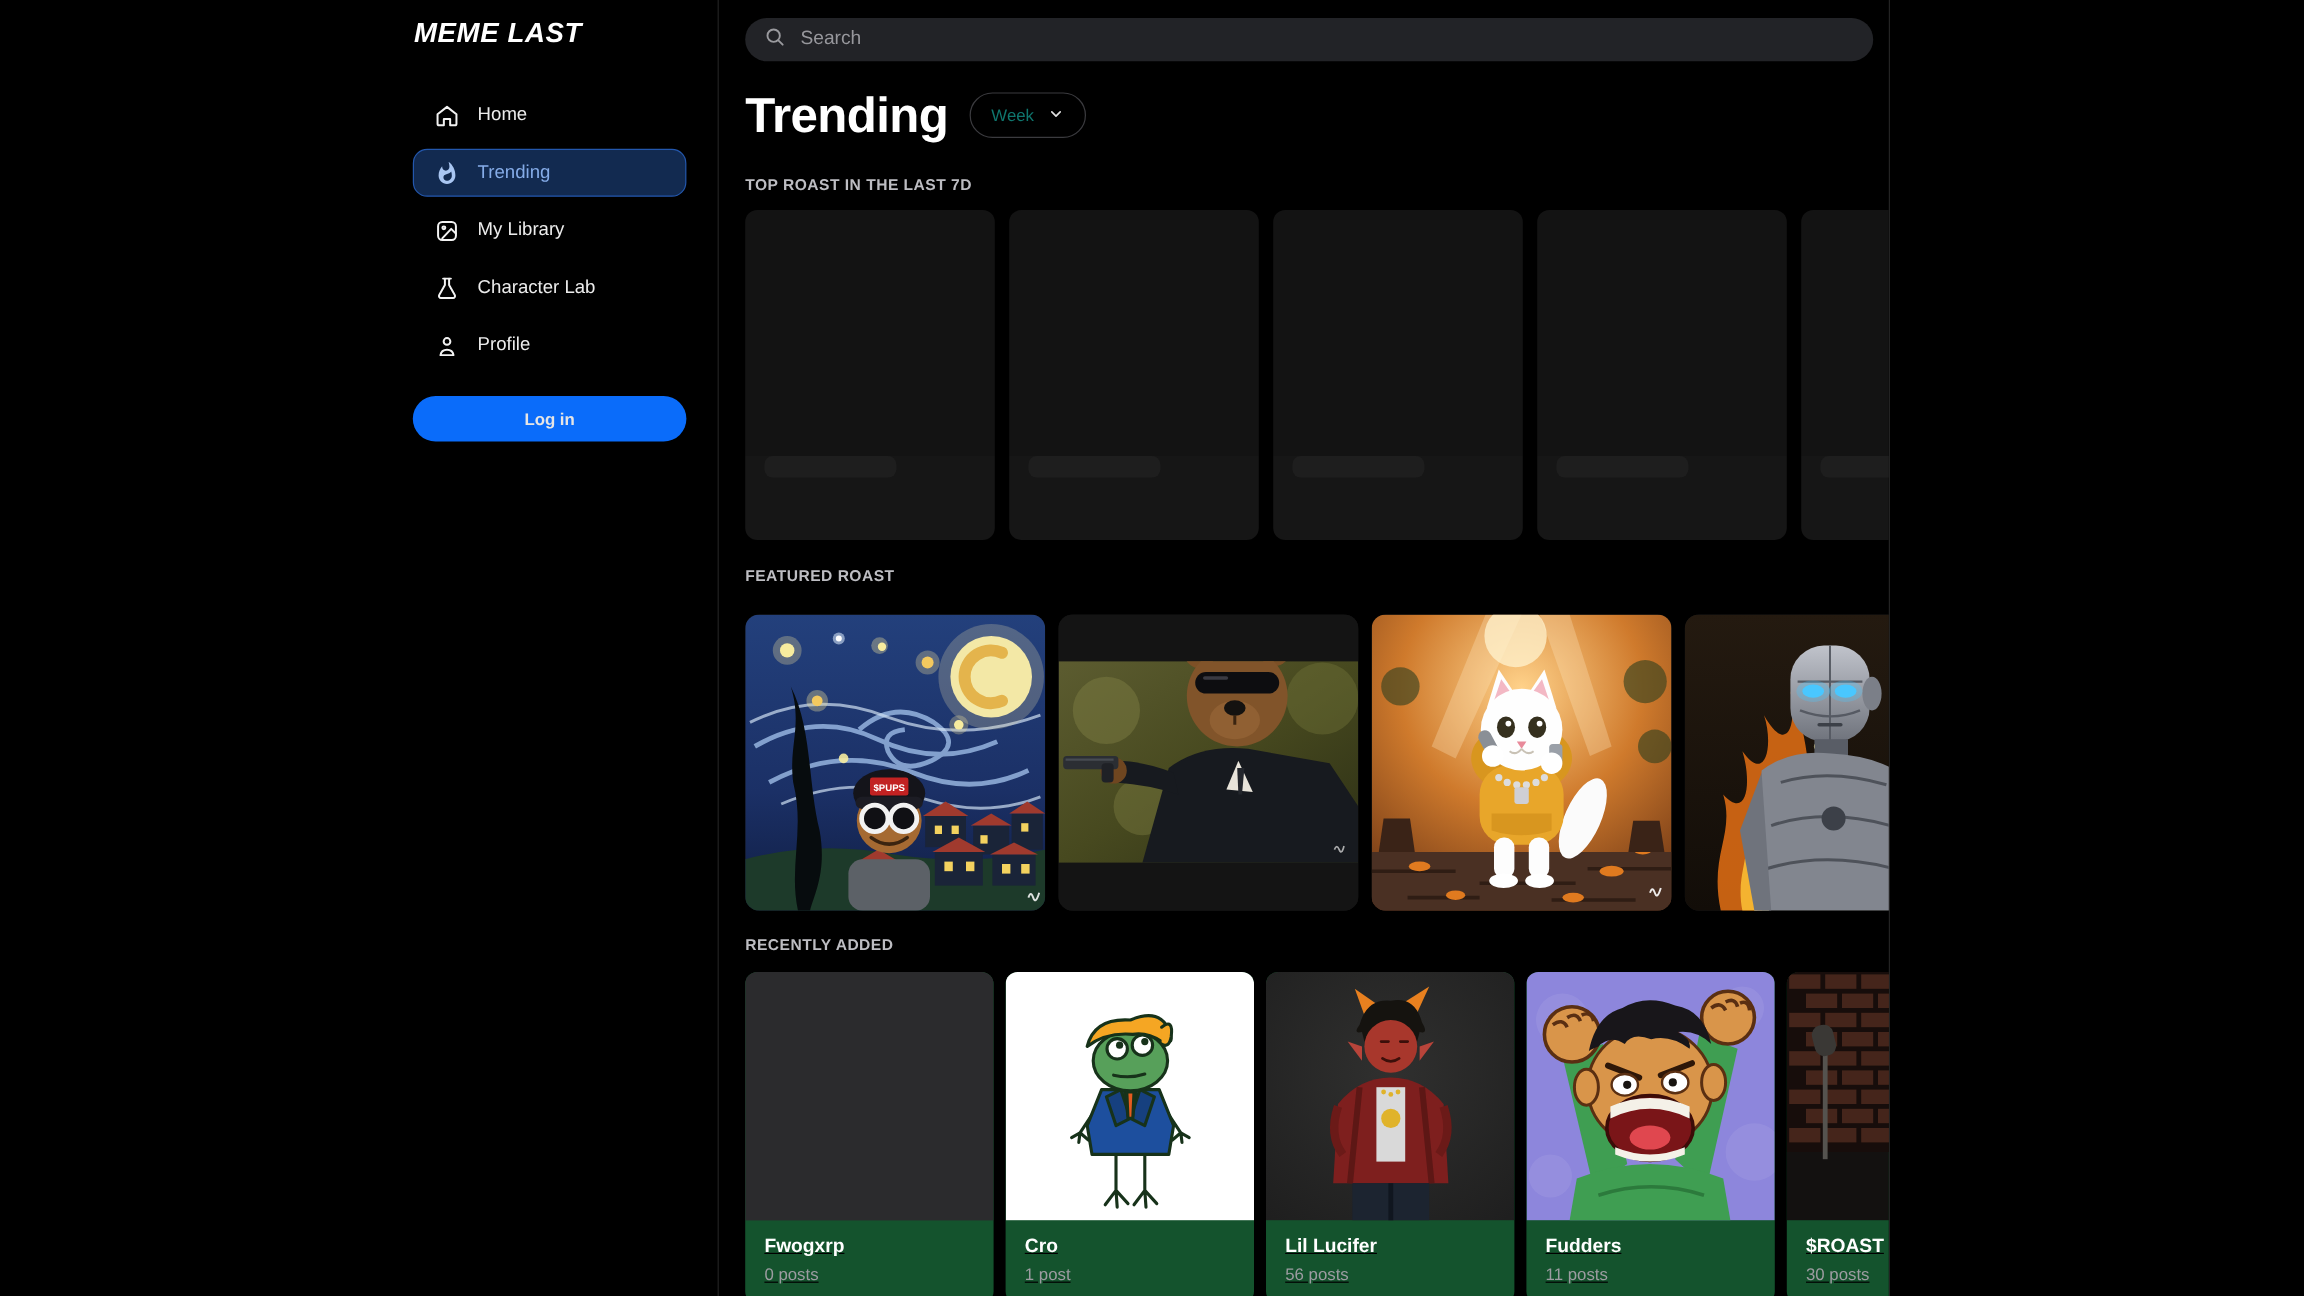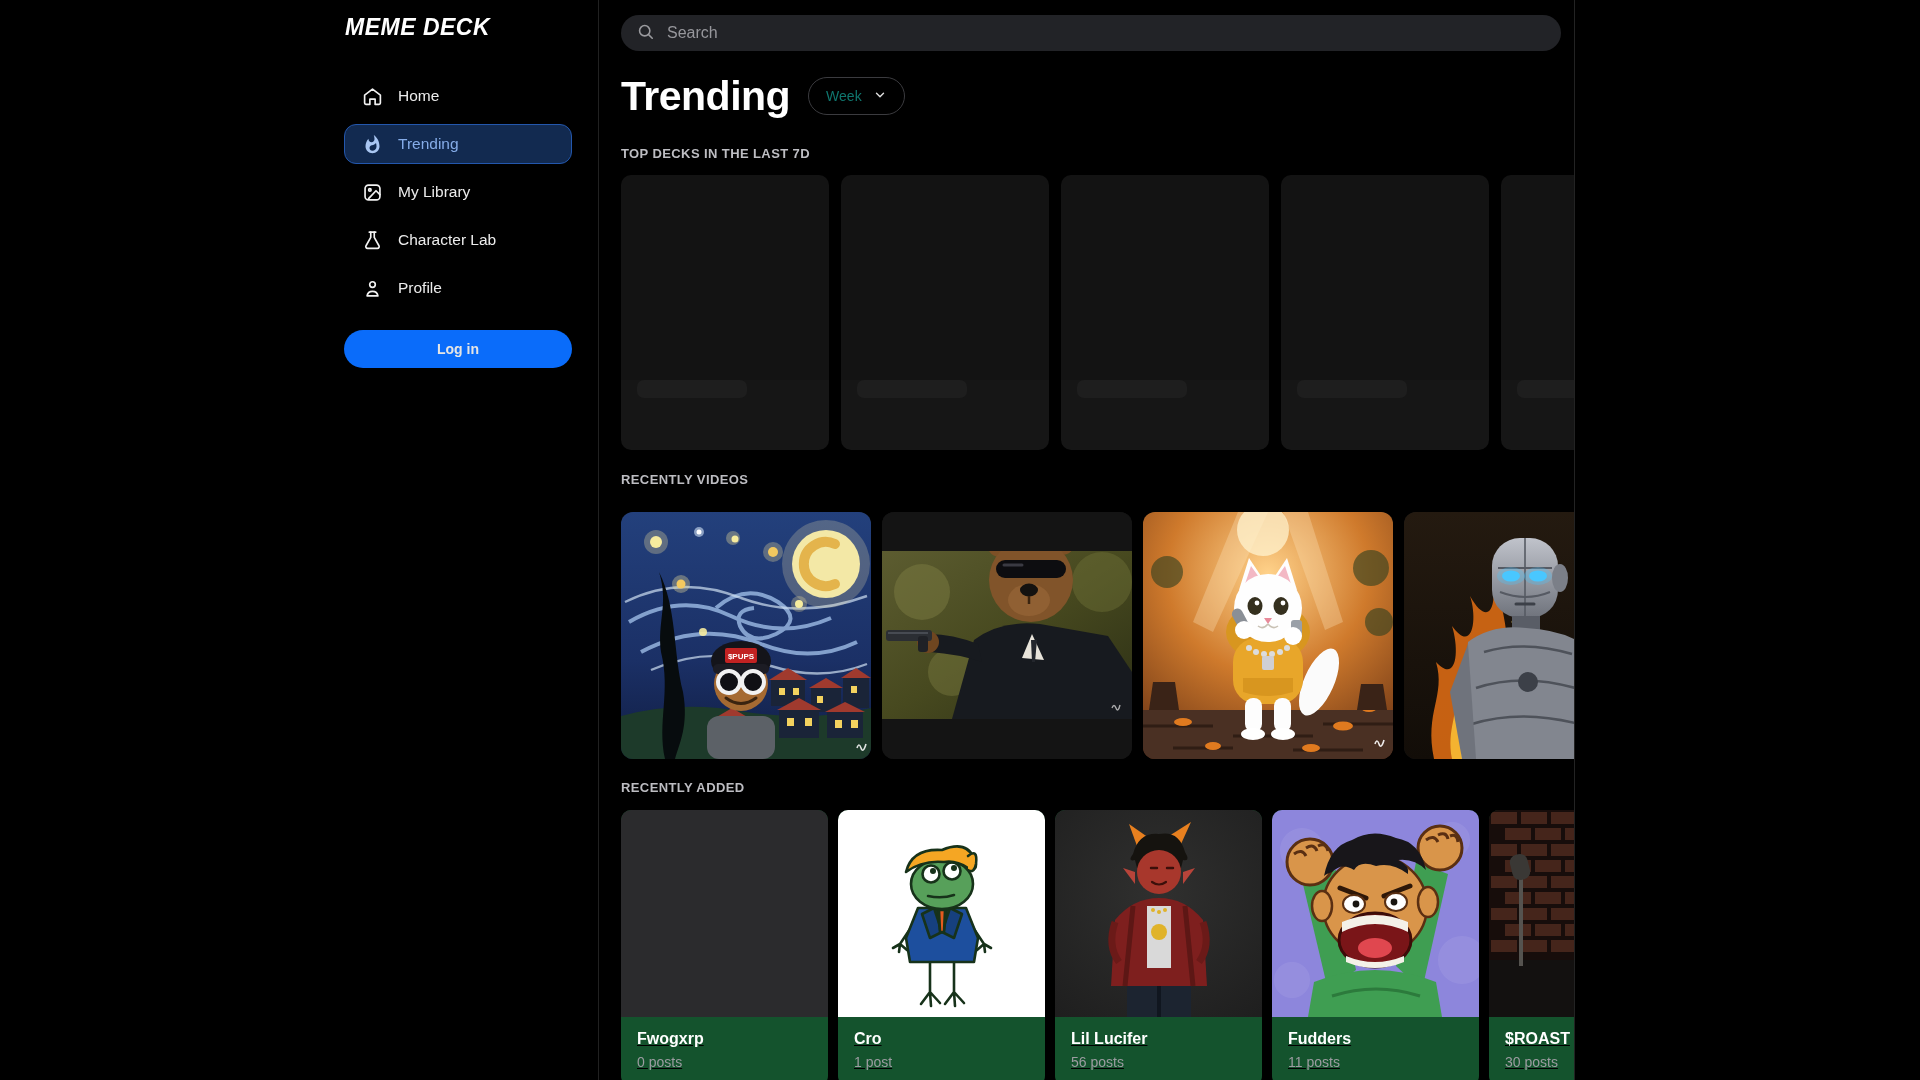--- a/index.html
+++ b/index.html
@@ -73,21 +73,21 @@
   .char-posts { margin-top:6px; color:#9c9ca1; font-size:14px; }
   .fade-text { -webkit-mask-image:linear-gradient(90deg,#000 62%,transparent 96%);
                mask-image:linear-gradient(90deg,#000 62%,transparent 96%); }
 </style>
 </head>
 <body>
 
 <div class="stage">
 
   <div class="sidebar">
-    <div class="logo">MEME DECK</div>
+    <div class="logo">MEME LAST</div>
 
     <div class="nav">
       <div class="nav-item">
         <span class="nicon">
           <svg viewBox="0 0 24 24" width="21" height="21" fill="none" stroke="currentColor" stroke-width="1.9" stroke-linecap="round" stroke-linejoin="round">
               <path d="M3 10.5 12 3.5l9 7v9a1.5 1.5 0 0 1-1.5 1.5H15v-6H9v6H4.5A1.5 1.5 0 0 1 3 19.5z"></path>
             </svg>
         </span>
         <span>Home</span>
       </div>
@@ -153,21 +153,21 @@
       <button class="period-pill">
         <span>Week</span>
         <span>
           <svg viewBox="0 0 24 24" width="14" height="14" fill="none" stroke="currentColor" stroke-width="2.4" stroke-linecap="round" stroke-linejoin="round">
               <path d="m6 9 6 6 6-6"></path>
             </svg>
         </span>
       </button>
     </div>
 
-    <div class="section-label lbl-decks">TOP DECKS IN THE LAST 7D</div>
+    <div class="section-label lbl-decks">TOP ROAST IN THE LAST 7D</div>
     <div class="row decks">
       <div class="deck-card">
           <div class="foot"></div>
           <div class="bar"></div>
         </div>
       <div class="deck-card">
           <div class="foot"></div>
           <div class="bar"></div>
         </div>
       <div class="deck-card">
@@ -177,21 +177,21 @@
       <div class="deck-card">
           <div class="foot"></div>
           <div class="bar"></div>
         </div>
       <div class="deck-card">
           <div class="foot"></div>
           <div class="bar"></div>
         </div>
     </div>
 
-    <div class="section-label lbl-videos">RECENTLY VIDEOS</div>
+    <div class="section-label lbl-videos">FEATURED ROAST</div>
     <div class="row videos">
 
       <div class="video-tile">
         <svg viewBox="0 0 250 247">
           <defs>
             <linearGradient id="sky" x1="0" y1="0" x2="0" y2="1">
               <stop offset="0" stop-color="#23407c"></stop>
                 <stop offset=".6" stop-color="#1b3066"></stop>
                 <stop offset="1" stop-color="#101d42"></stop>
             </linearGradient>

